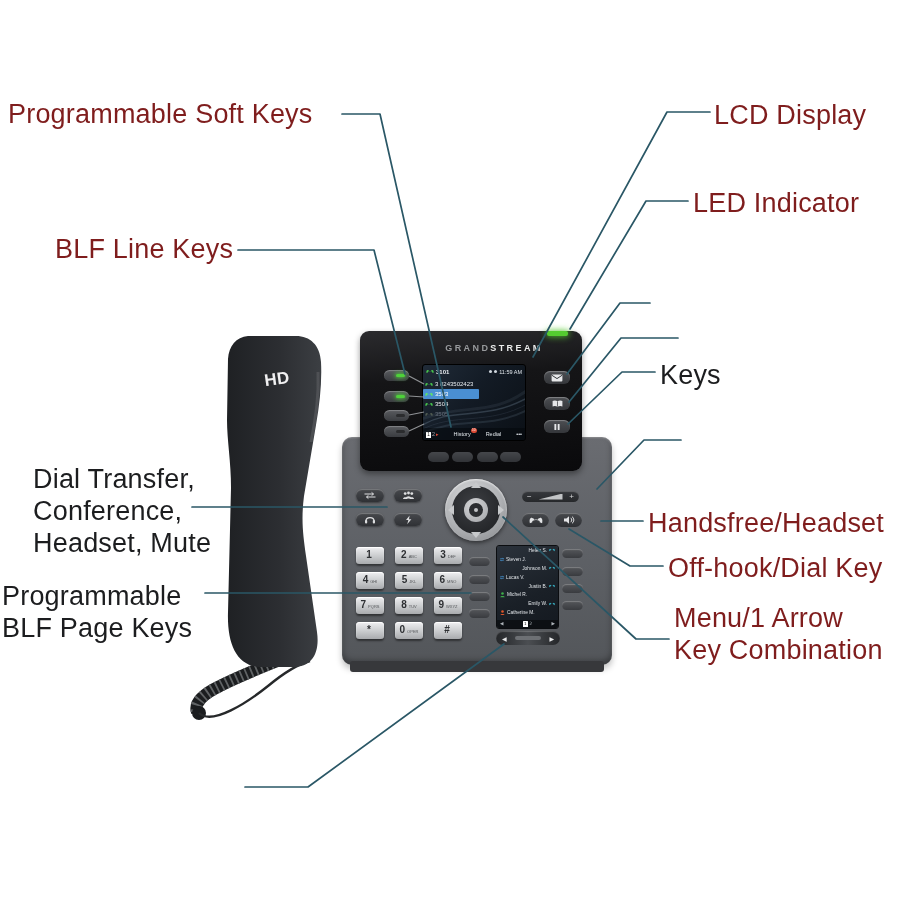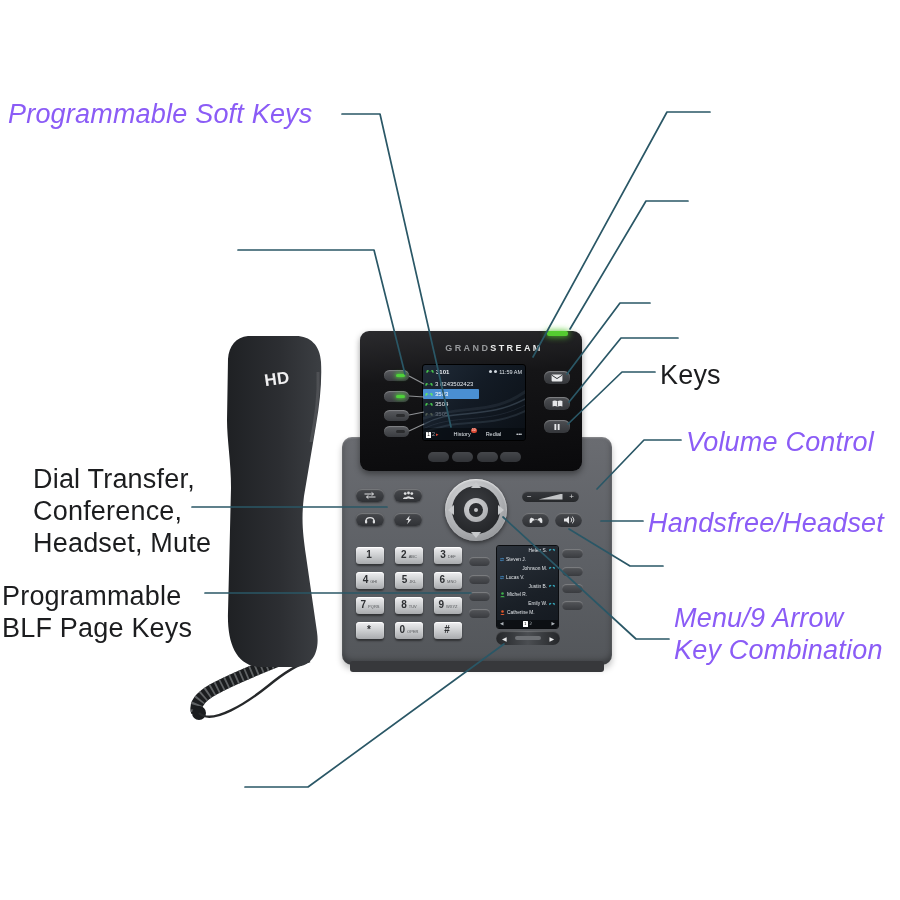--- a/index.html
+++ b/index.html
@@ -1,20 +1,20 @@
 <!DOCTYPE html>
 <html><head>
 <meta charset="utf-8">
 <style>
   html,body{margin:0;padding:0;background:#ffffff;}
   .canvas{position:relative;width:900px;height:900px;background:#ffffff;overflow:hidden;
           font-family:"Liberation Sans",sans-serif;}
   
   .lbl{position:absolute;font-size:27px;line-height:32px;white-space:pre-line;letter-spacing:0.2px;}
-  .lbl.teal{color:#8b5cf6;font-style:italic;}
+  .lbl.teal{color:#7f1d1d;}
   .lbl.dark{color:#1c1d1f;}
   
   .body{position:absolute;left:342px;top:437px;width:270px;height:228px;border-radius:10px;
         background:linear-gradient(180deg,#6a6c71 0%,#5d6065 55%,#53565a 100%);
         box-shadow:inset 0 1px 2px rgba(255,255,255,.25), inset 0 -4px 6px rgba(0,0,0,.35), 0 4px 6px rgba(0,0,0,.25);}
   .base{position:absolute;left:350px;top:661px;width:254px;height:11px;border-radius:3px;background:#37383b;}
   .panel{position:absolute;left:360px;top:331px;width:222px;height:140px;border-radius:9px;
          background:linear-gradient(175deg,#2b2b2e 0%,#151517 34%,#0a0a0c 100%);
          box-shadow:0 3px 6px rgba(0,0,0,.4);}
   .logo{position:absolute;left:360px;top:343px;width:268px;text-align:center;font-size:9px;font-weight:bold;
@@ -108,30 +108,33 @@
   .rocker .mid{width:26px;height:4px;border-radius:2px;background:#6d7074;}
   svg{display:block;}
   .overlay{position:absolute;left:0;top:0;pointer-events:none;}
 </style>
 </head>
 <body>
 
 <div class="canvas">
 
   <div class="lbl teal" style="left:8px;top:98px;">Programmable Soft Keys</div>
+  <div class="lbl teal" style="left:55px;top:233px;">BLF Line Keys</div>
   <div class="lbl dark" style="left:33px;top:463px;">Dial Transfer,
 Conference,
 Headset, Mute</div>
   <div class="lbl dark" style="left:2px;top:580px;">Programmable
 BLF Page Keys</div>
 
+  <div class="lbl teal" style="left:714px;top:99px;">LCD Display</div>
+  <div class="lbl teal" style="left:693px;top:187px;">LED Indicator</div>
   <div class="lbl dark" style="left:660px;top:359px;">Keys</div>
-  <div class="lbl teal" style="left:686px;top:426px;">Volume Control</div>
   <div class="lbl teal" style="left:648px;top:507px;">Handsfree/Headset</div>
-  <div class="lbl teal" style="left:674px;top:602px;">Menu/9 Arrow
+  <div class="lbl teal" style="left:668px;top:552px;">Off-hook/Dial Key</div>
+  <div class="lbl teal" style="left:674px;top:602px;">Menu/1 Arrow
 Key Combination</div>
 
   <div class="body"></div>
   <div class="base"></div>
 
   <div class="panel"></div>
   <div class="logo">
     <span class="g1">GRAND</span><span class="g2">STREAM</span>
   </div>
   <div class="led" style="background: rgb(84, 204, 48);"></div>

